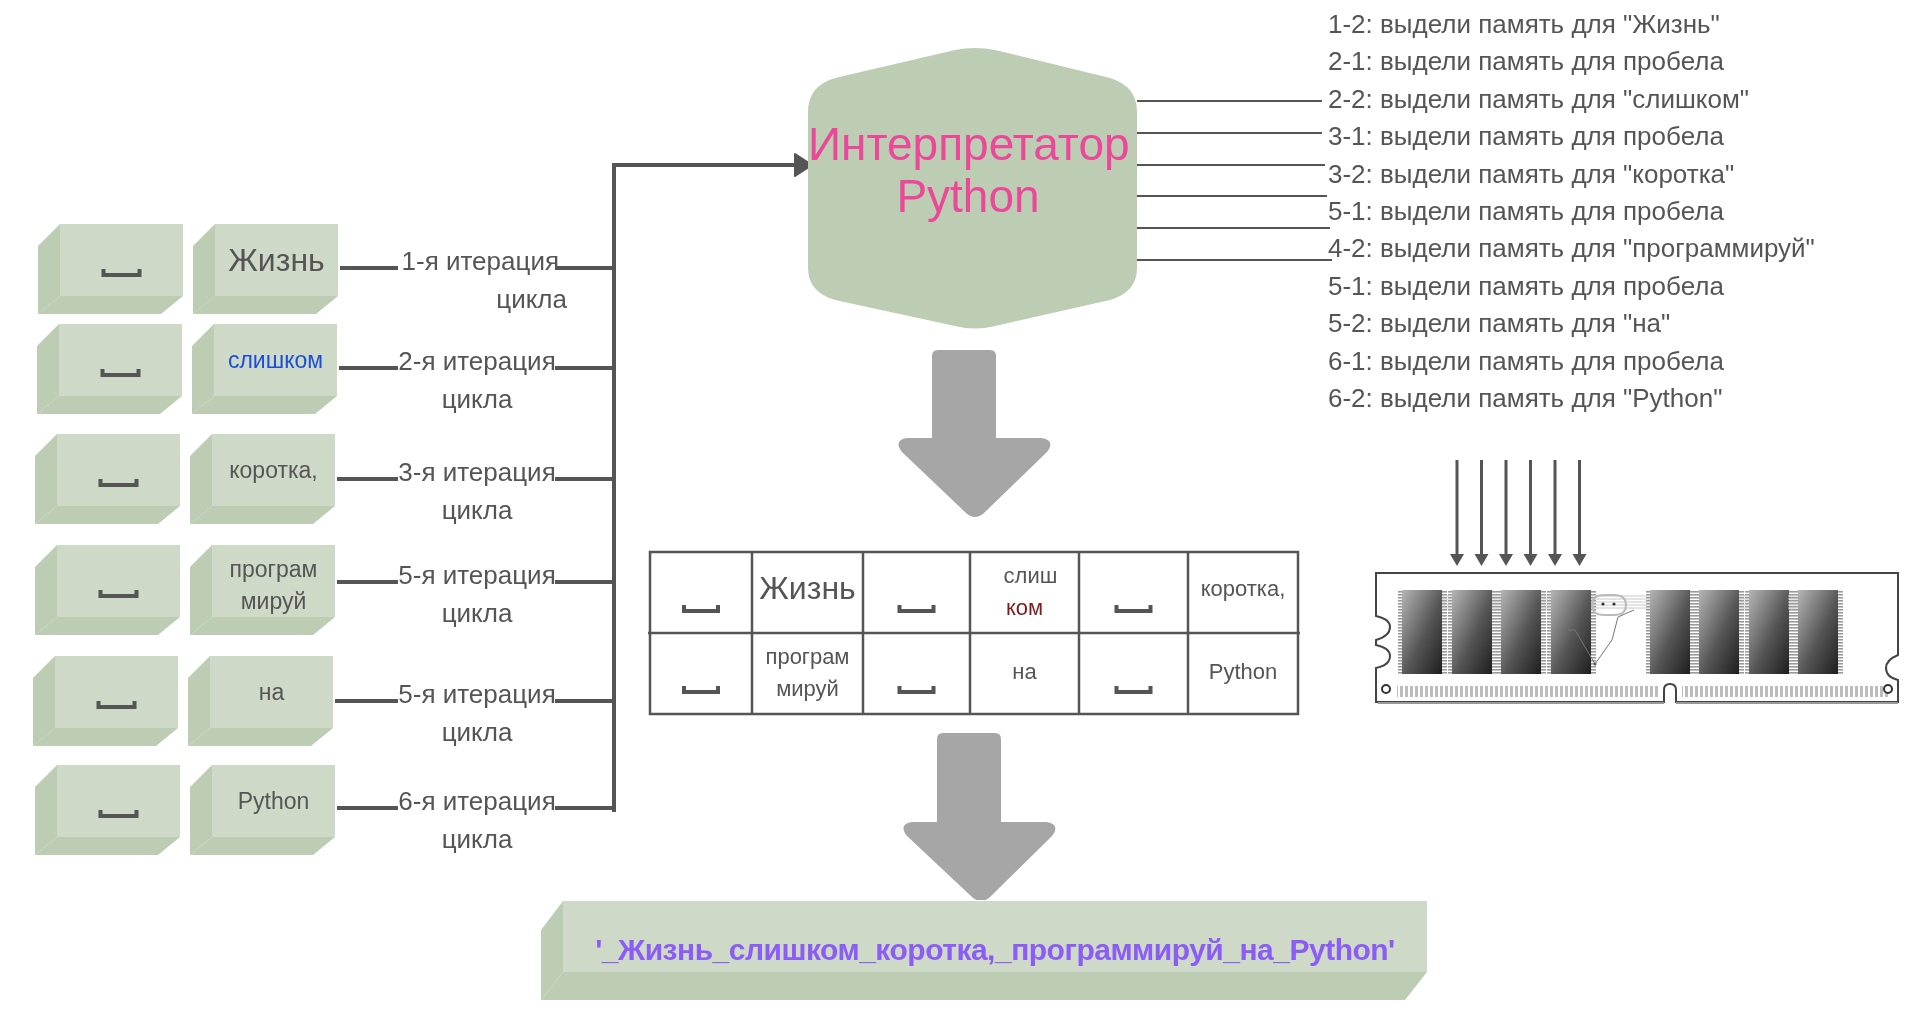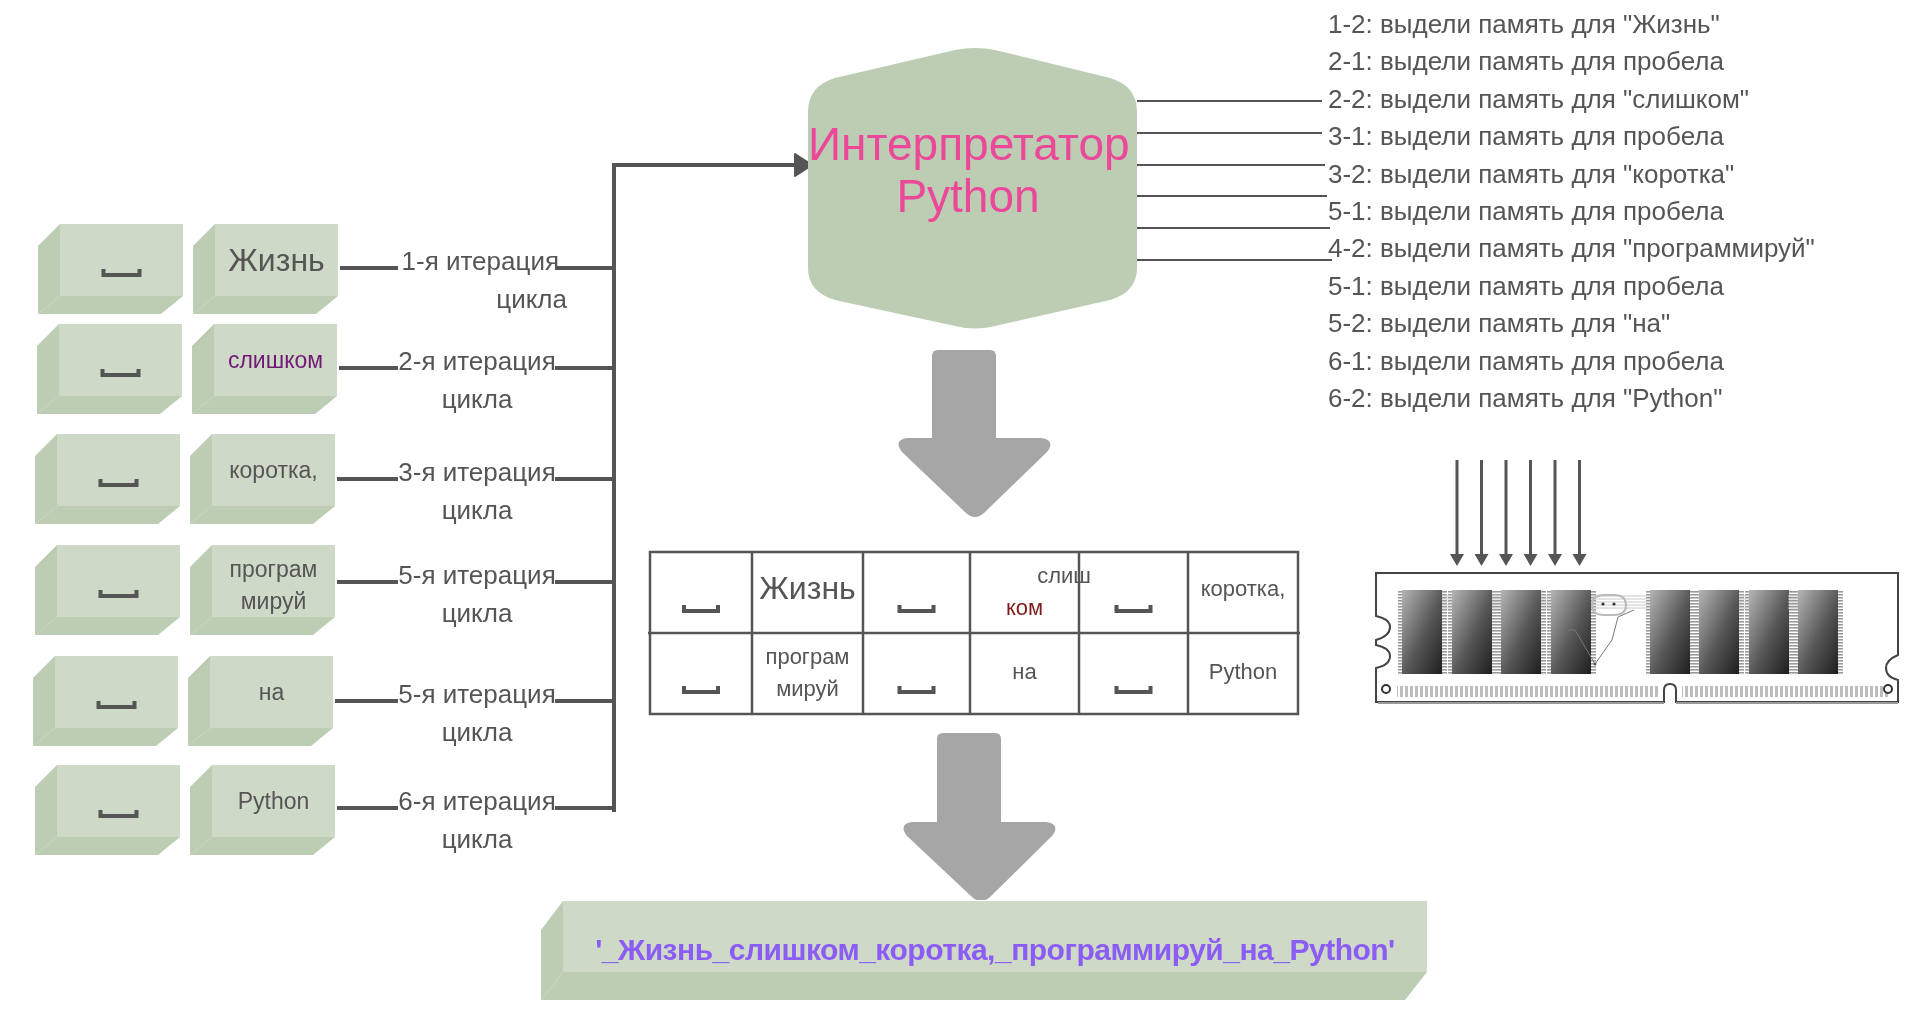--- a/index.html
+++ b/index.html
@@ -274,21 +274,21 @@
       <div style="">цикла</div>
     </div>
     <div class="iter-label" style="left: 387px; top: 782px; background: transparent;">
       <div style="padding:0 8px;">6-я итерация</div>
       <div style="">цикла</div>
     </div>
   </div>
 
 <div id="block-texts">
     <div style="position:absolute;left:215px;top:224px;width:123px;height:72px;line-height:72px;text-align:center;font-size:32px;color:#555;white-space:nowrap;">Жизнь</div>
-    <div style="position:absolute;left:214px;top:324px;width:123px;height:72px;line-height:72px;text-align:center;font-size:23px;color:#701a75;white-space:nowrap;">слишком</div>
+    <div style="position:absolute;left:214px;top:324px;width:123px;height:72px;line-height:72px;text-align:center;font-size:23px;color:#1d4ed8;white-space:nowrap;">слишком</div>
     <div style="position:absolute;left:212px;top:434px;width:123px;height:72px;line-height:72px;text-align:center;font-size:23px;color:#555;white-space:nowrap;">коротка,</div>
     <div style="position:absolute;left:212px;top:553px;width:123px;text-align:center;font-size:23px;line-height:32px;color:#555;">програм</div>
     <div style="position:absolute;left:212px;top:585px;width:123px;text-align:center;font-size:23px;line-height:32px;color:#555;">мируй</div>
     <div style="position:absolute;left:210px;top:656px;width:123px;height:72px;line-height:72px;text-align:center;font-size:23px;color:#555;white-space:nowrap;">на</div>
     <div style="position:absolute;left:212px;top:765px;width:123px;height:72px;line-height:72px;text-align:center;font-size:23px;color:#555;white-space:nowrap;">Python</div>
   </div>
 
 <div class="hex-label">
   <div>Интерпретатор</div>
   <div>Python</div>
@@ -303,21 +303,21 @@
     <span class="mem-item">5-1: выдели память для пробела</span>
     <span class="mem-item">4-2: выдели память для "программируй"</span>
     <span class="mem-item">5-1: выдели память для пробела</span>
     <span class="mem-item">5-2: выдели память для "на"</span>
     <span class="mem-item">6-1: выдели память для пробела</span>
     <span class="mem-item">6-2: выдели память для "Python"</span>
   </div>
 
 <div id="table-texts">
     <div style="position:absolute;left:752px;top:552px;width:111px;height:81px;line-height:73px;text-align:center;font-size:32px;color:#555;white-space:nowrap;">Жизнь</div>
-    <div style="position:absolute;left:970px;top:560px;width:121px;text-align:right;font-size:22px;line-height:32px;color:#555;">слиш</div>
+    <div style="position:absolute;left:970px;top:560px;width:121px;text-align:center;font-size:22px;line-height:32px;color:#555;">слиш</div>
     <div style="position:absolute;left:970px;top:592px;width:109px;text-align:center;font-size:22px;line-height:32px;color:#7f1d1d;">ком</div>
     <div style="position:absolute;left:1188px;top:552px;width:110px;height:81px;line-height:73px;text-align:center;font-size:22px;color:#555;white-space:nowrap;">коротка,</div>
     <div style="position:absolute;left:752px;top:641px;width:111px;text-align:center;font-size:22px;line-height:32px;color:#555;">програм</div>
     <div style="position:absolute;left:752px;top:673px;width:111px;text-align:center;font-size:22px;line-height:32px;color:#555;">мируй</div>
     <div style="position:absolute;left:970px;top:633px;width:109px;height:81px;line-height:77px;text-align:center;font-size:22px;color:#555;white-space:nowrap;">на</div>
     <div style="position:absolute;left:1188px;top:633px;width:110px;height:81px;line-height:77px;text-align:center;font-size:22px;color:#555;white-space:nowrap;">Python</div>
   </div>
 
 <div class="result-text">'_Жизнь_слишком_коротка,_программируй_на_Python'</div>
 

